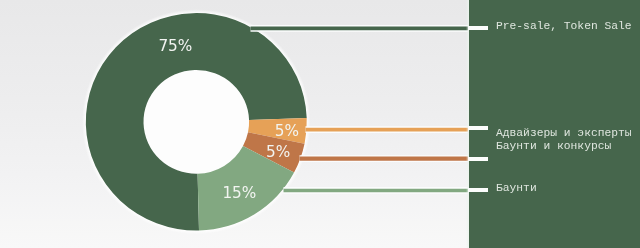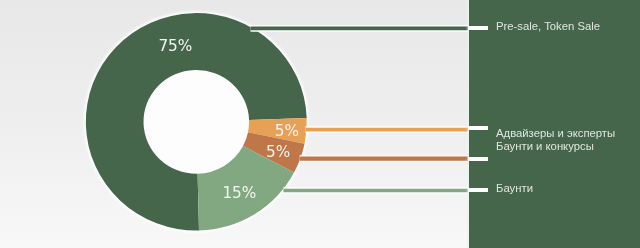--- a/index.html
+++ b/index.html
@@ -5,21 +5,21 @@
   html,body{margin:0;padding:0;background:#ffffff;}
   body{width:640px;height:248px;overflow:hidden;
        font-family:"DejaVu Sans",sans-serif;}
   #stage{position:relative;width:640px;height:248px;
          background:linear-gradient(180deg,#e8e8e9 0%,#ededee 40%,#f2f2f3 70%,#f8f8f8 100%);
          overflow:hidden;}
   #panel{position:absolute;left:468.8px;top:0;width:171.2px;height:248px;background:#46664c;}
   #chart{position:absolute;left:0;top:0;transform:translateZ(0);}
   .pct{fill:#f2f4f1;font-size:15.3px;font-family:"DejaVu Sans",sans-serif;text-anchor:middle;}
   .legend-label{position:absolute;color:#dfe6df;font-size:11.3px;white-space:nowrap;
-                font-family:Liberation Sans, sans-serif;transform:translateZ(0);}
+                font-family:Liberation Mono, monospace;transform:translateZ(0);}
   .wline{position:absolute;background:#fcfdfc;height:4.1px;left:468.3px;width:20.2px;}
   .panel-edge{position:absolute;left:466.2px;top:0;width:2.6px;height:248px;
               background:linear-gradient(90deg,rgba(240,246,241,0) 0%,rgba(236,244,238,0.95) 100%);}
 </style>
 </head>
 <body>
 
 <div id="stage">
 
   <svg id="chart" width="640" height="248">

